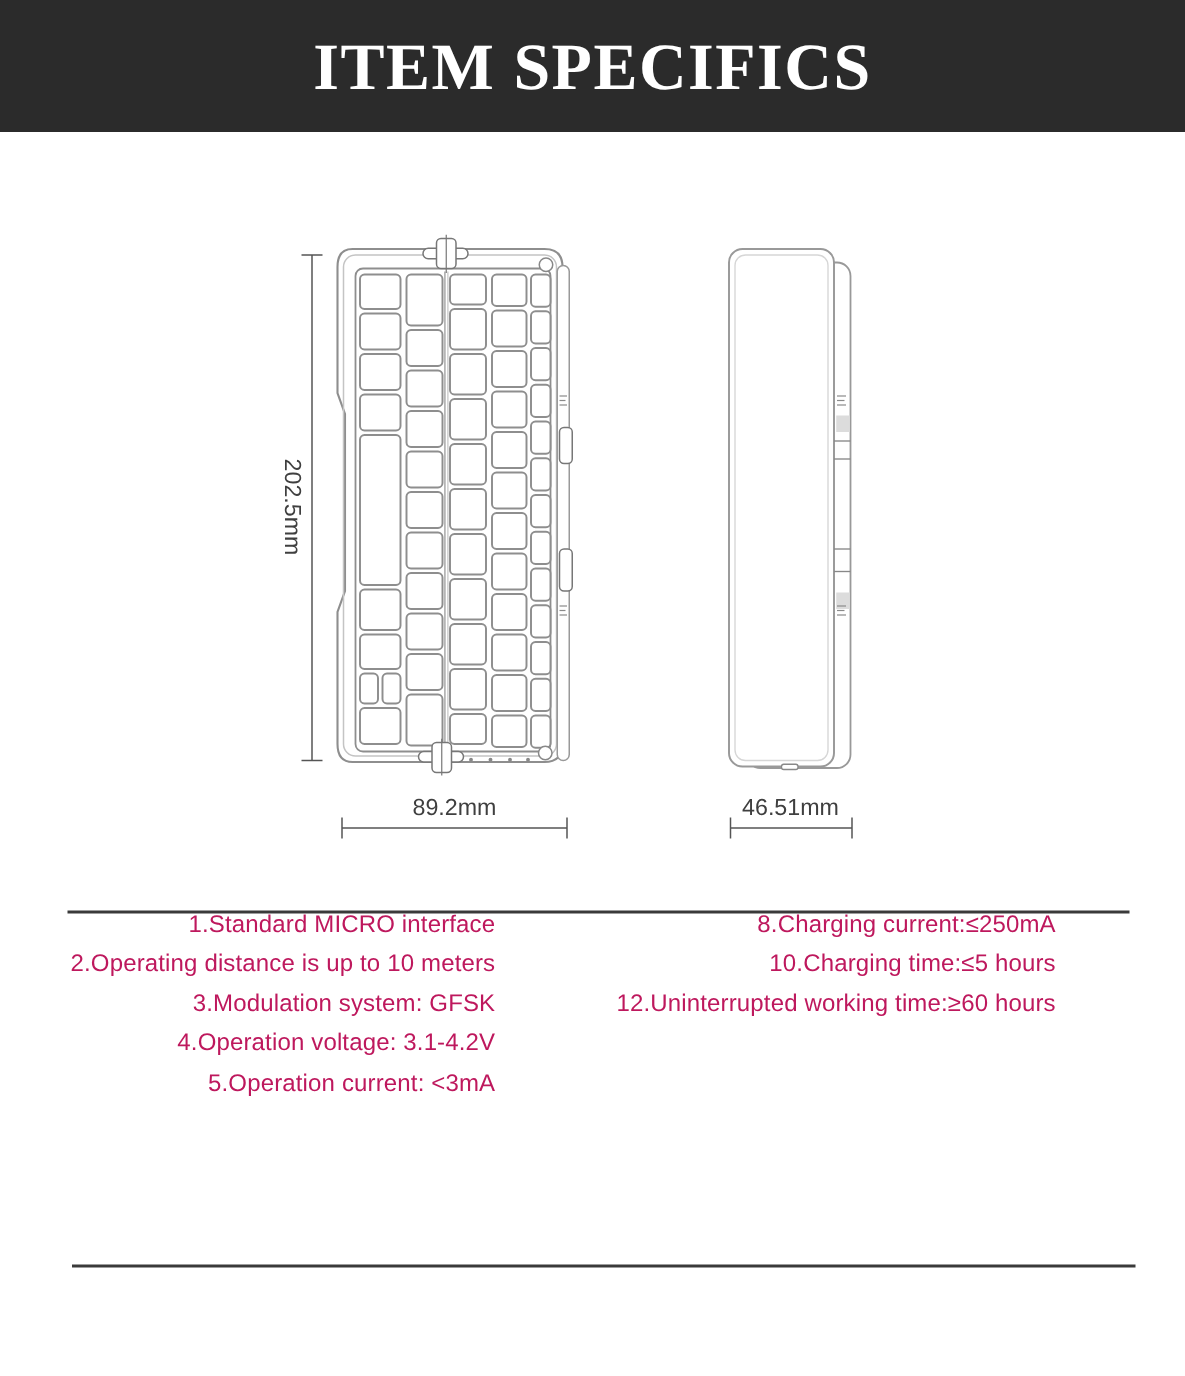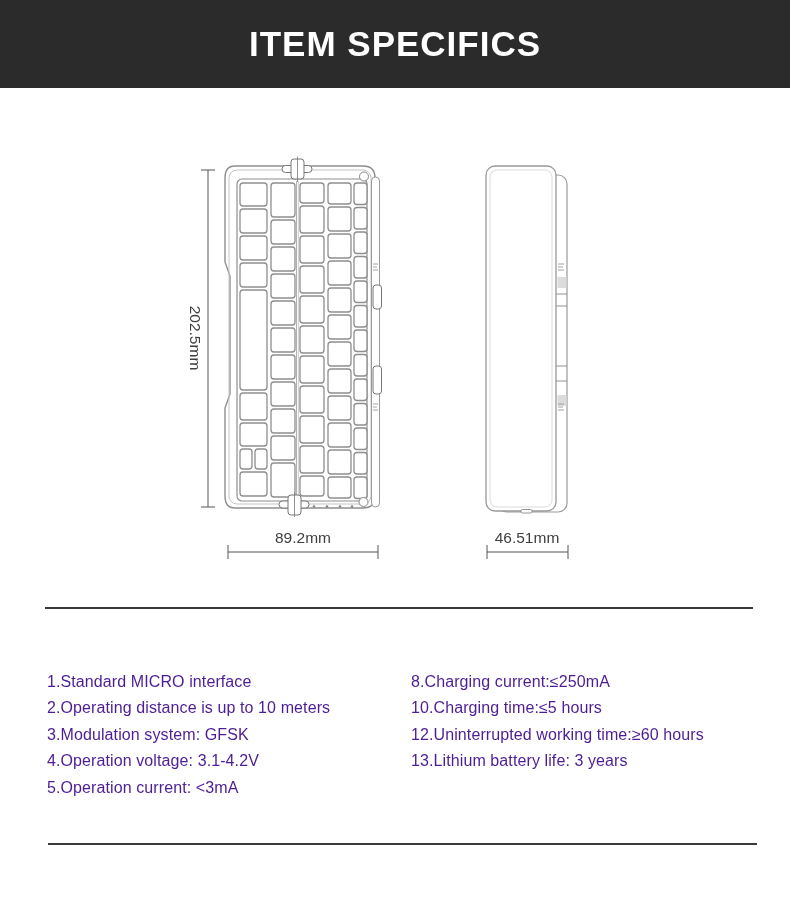--- a/index.html
+++ b/index.html
@@ -5,30 +5,30 @@
   html,body{margin:0;padding:0;background:#ffffff;}
   .page{
     position:relative;width:790px;height:917px;background:#ffffff;
     overflow:hidden;font-family:"Liberation Sans",sans-serif;
   }
   .banner{
     position:absolute;top:0;left:0;width:790px;height:88px;
     background:#2b2b2b;display:flex;align-items:center;justify-content:center;
   }
   .banner h1{
-    margin:5px;color:#ffffff;font-size:35px;font-weight:700;letter-spacing:1px;
-    font-family:Liberation Sans, sans-serif;
+    margin:5px;color:#ffffff;font-size:44px;font-weight:700;letter-spacing:1px;
+    font-family:Liberation Serif, serif;
   }
   svg.figure{position:absolute;top:0;left:0;}
   .rule{position:absolute;background:#3a3a3a;}
   .rule-top{left:45px;top:607px;width:708px;height:2px;}
   .rule-bottom{left:48px;top:843px;width:709px;height:2px;}
   .spec-col{
-    position:absolute;top:669px;font-size:16px;line-height:26.4px;
-    color:#4c1d95;letter-spacing:0.1px;white-space:nowrap;
+    position:absolute;top:604px;font-size:16px;line-height:26.4px;
+    color:#be185d;letter-spacing:0.1px;white-space:nowrap;text-align:right;
   }
   .left-col{left:47px;}
   .right-col{left:411px;}
   .dim-label{
     font-family:"Liberation Sans",sans-serif;font-size:15.5px;fill:#3f3f3f;
   }
 </style>
 </head>
 <body>
 
@@ -197,17 +197,16 @@
     <div>2.Operating distance is up to 10 meters</div>
     <div>3.Modulation system: GFSK</div>
     <div>4.Operation voltage: 3.1-4.2V</div>
     <div>5.Operation current: &lt;3mA</div>
   </div>
 
   <div class="spec-col right-col">
     <div>8.Charging current:≤250mA</div>
     <div>10.Charging time:≤5 hours</div>
     <div>12.Uninterrupted working time:≥60 hours</div>
-    <div>13.Lithium battery life: 3 years</div>
   </div>
 
   <div class="rule rule-bottom"></div>
 </div>
 
 </body></html>

